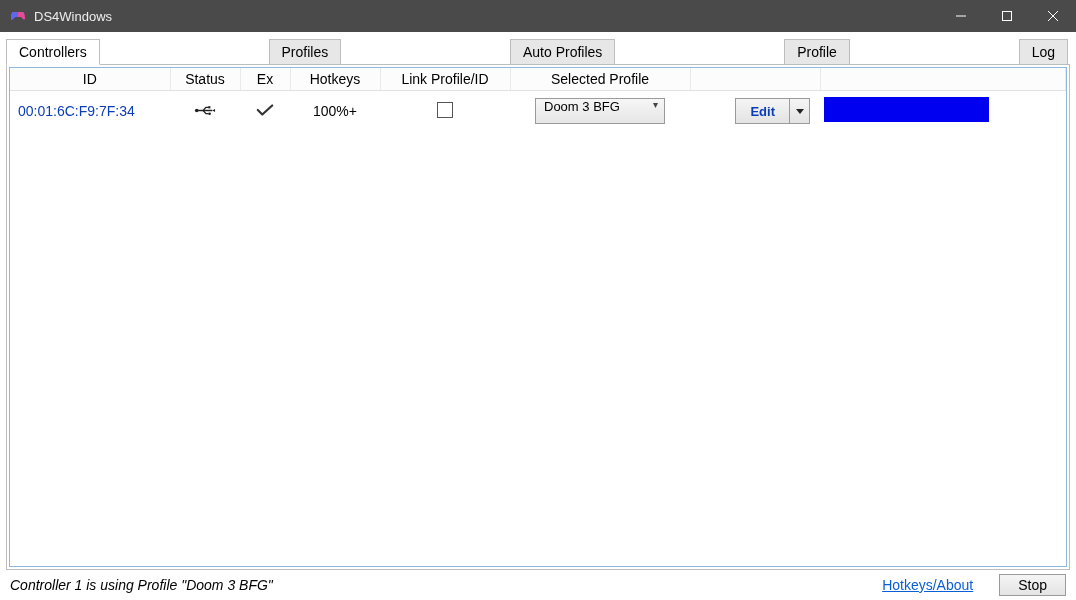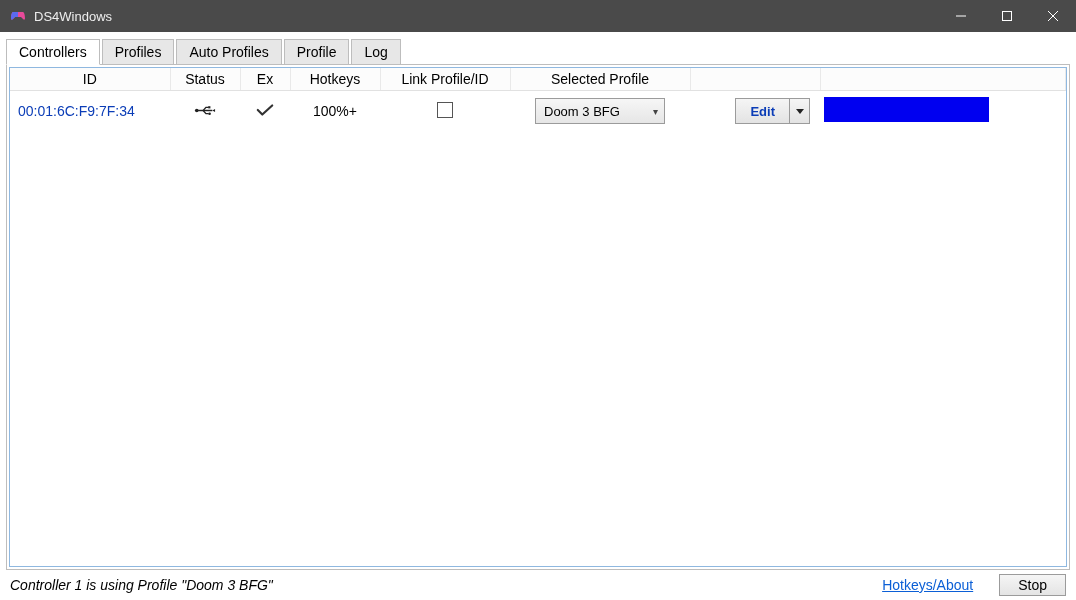--- a/index.html
+++ b/index.html
@@ -54,20 +54,21 @@
       height: 12px;
       stroke: #fff;
       stroke-width: 1;
       fill: none;
     }
     
     .tabbar {
       display: flex;
       background: #fff;
       padding: 6px 6px 0 6px;
+      justify-content: space-between;
     }
     .tab {
       padding: 4px 12px;
       font-size: 14px;
       border: 1px solid #bdbdbd;
       background: #e7e7e7;
       margin-right: 2px;
       position: relative;
       top: 1px;
     }
@@ -133,21 +134,21 @@
     }
     .checkbox-box {
       display: inline-block;
       width: 16px;
       height: 16px;
       border: 1.5px solid #555;
       background: #fff;
     }
     .profile-select {
       display: inline-flex;
-      align-items: center;
+      align-items: flex-start;
       border: 1px solid #9b9b9b;
       background: linear-gradient(#f6f6f6, #e6e6e6);
       height: 26px;
       width: 130px;
       padding: 0 6px 0 8px;
       font-size: 13px;
       justify-content: space-between;
     }
     .profile-select .chev {
       font-size: 10px;

